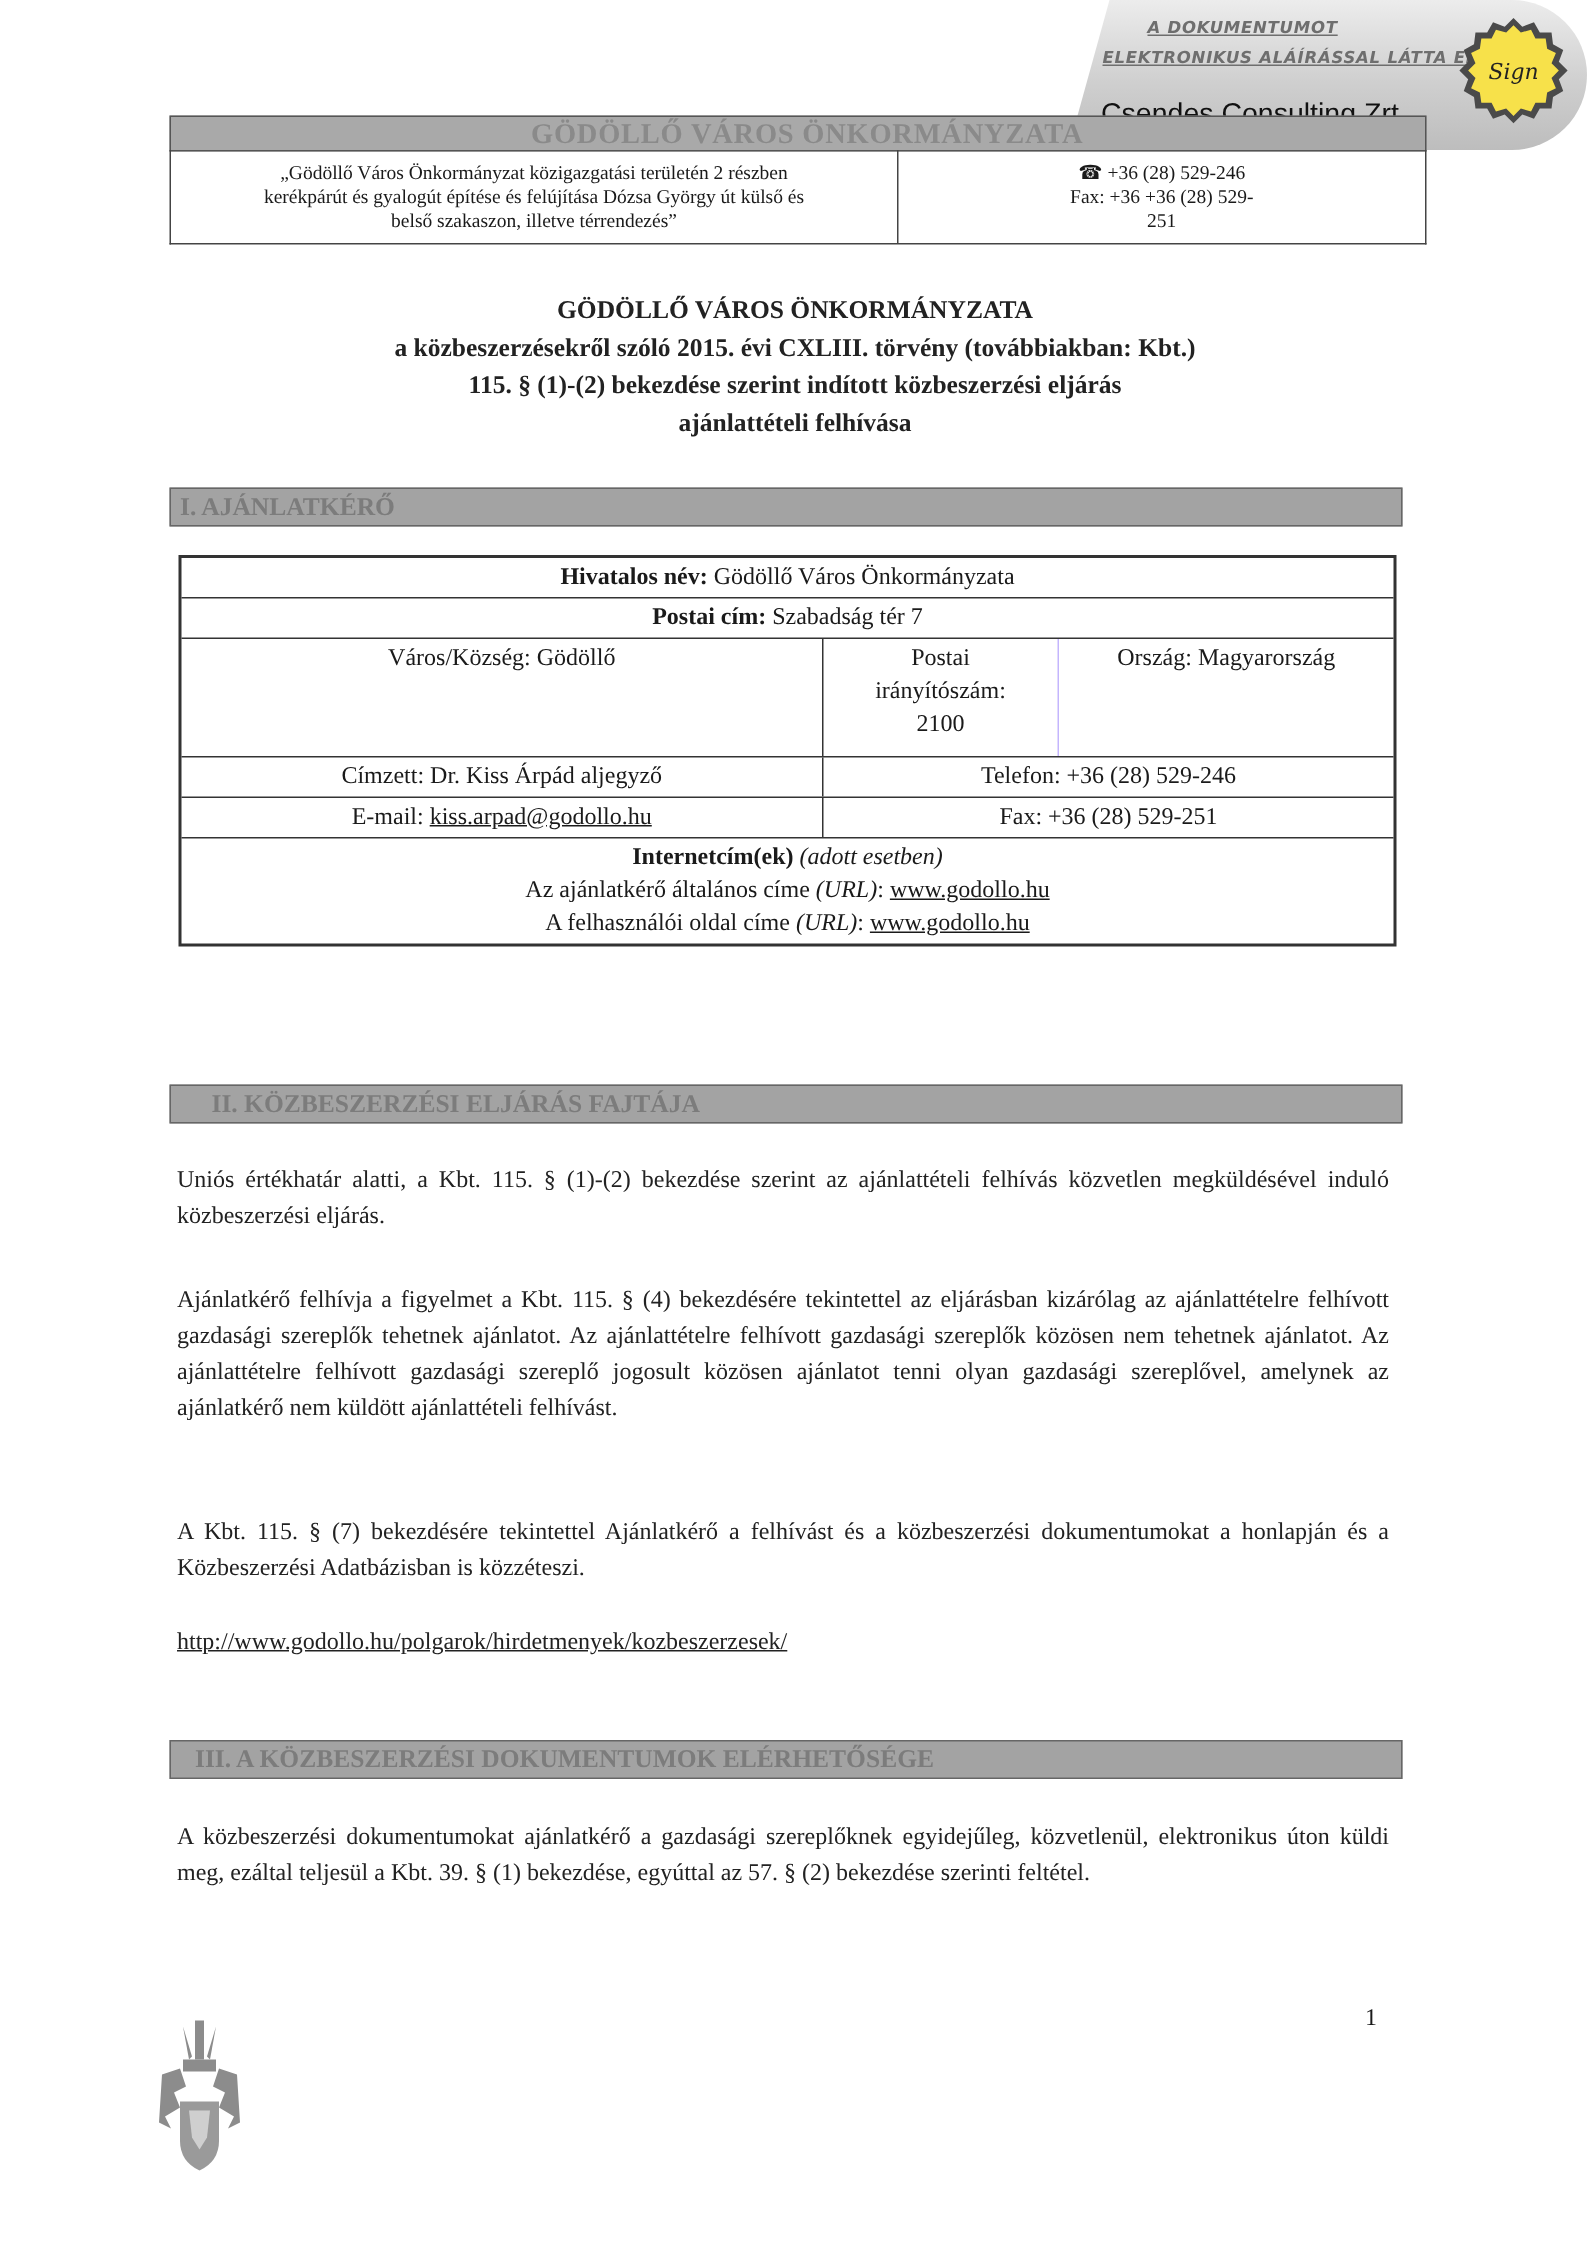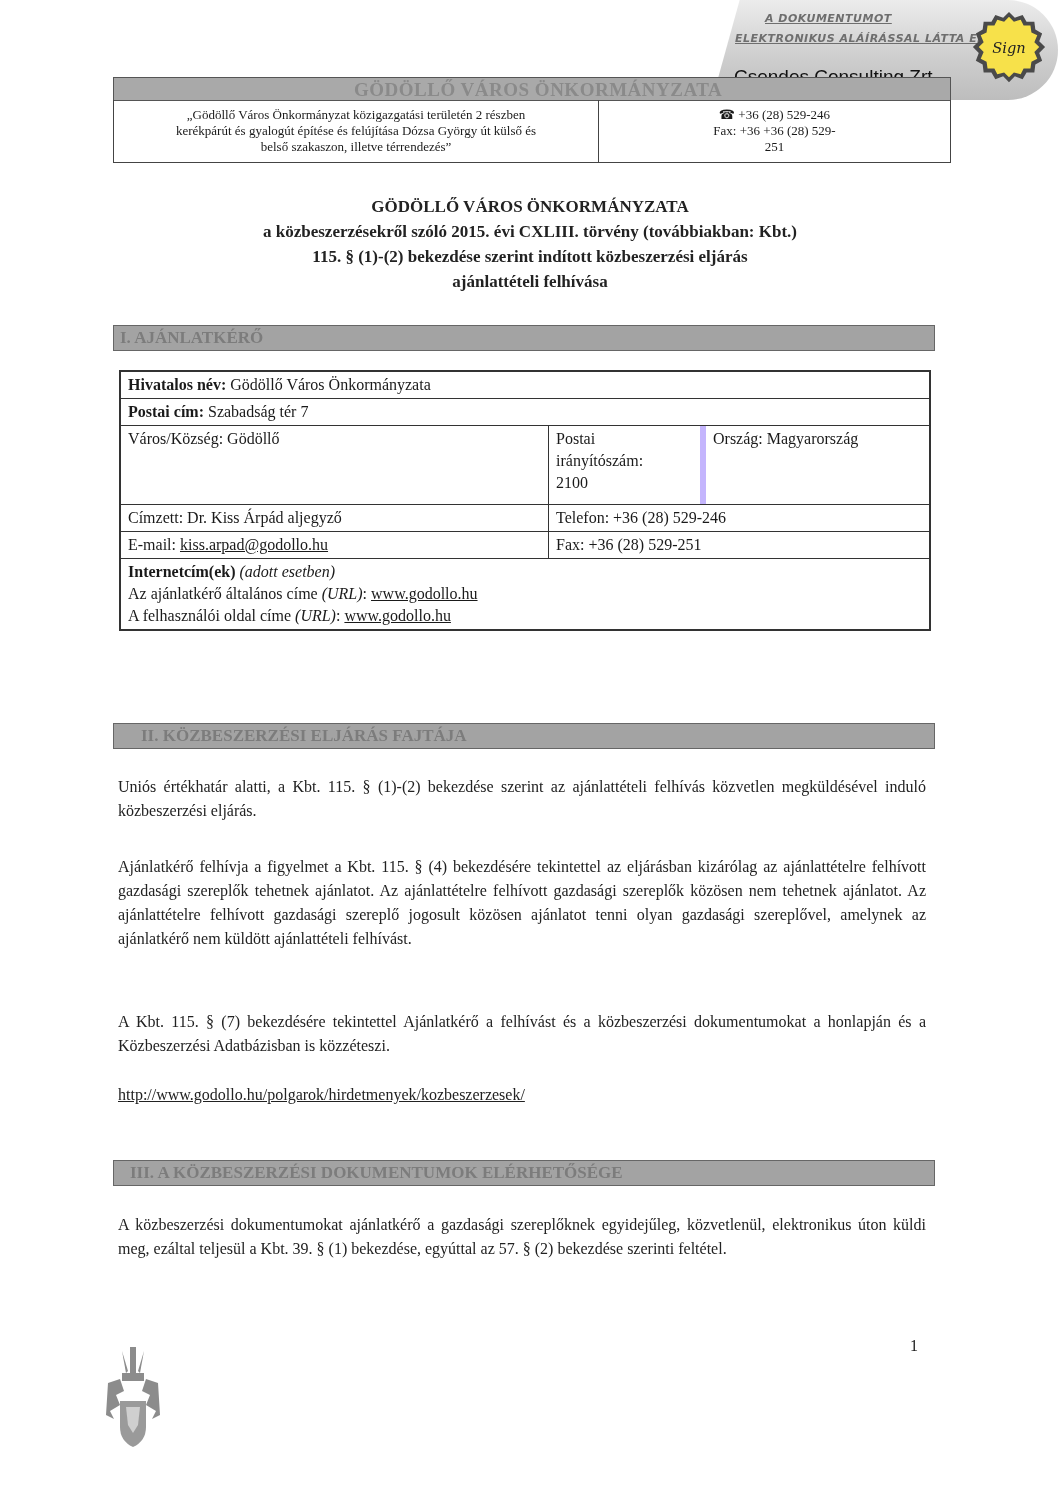--- a/index.html
+++ b/index.html
@@ -63,23 +63,23 @@
     font-weight: bold; font-size: 17px; color: #7c7c7c; padding-left: 6px; line-height: 24px;
   }
 
   
   .ct {
     left: 119px; top: 370px; width: 812px; box-sizing: border-box;
     border: 2px solid #333; font-size: 16px; line-height: 22px;
   }
   .ct-row { display: flex; border-bottom: 1px solid #333; }
   .ct-row:last-child { border-bottom: none; }
-  .ct-cell { padding: 2px 7px; box-sizing: border-box; }
+  .ct-cell { padding: 2px 7px; box-sizing: border-box; text-align: center; }
   .ct-left { width: 428px; border-right: 1px solid #333; }
-  .ct-mid { width: 157px; border-right: 6px solid #c4b5fd; }
+  .ct-mid { width: 157px; border-right: 1px solid #c4b5fd; }
   .ct-right { flex: 1; }
   b.lbl { font-weight: bold; }
   .u { text-decoration: underline; }
   .i { font-style: italic; }
 
   .para {
     left: 118px; width: 808px; font-size: 16px; line-height: 24px;
     text-align: justify; color: #222;
   }
   .page-no { left: 910px; top: 1337px; font-size: 16px; }

